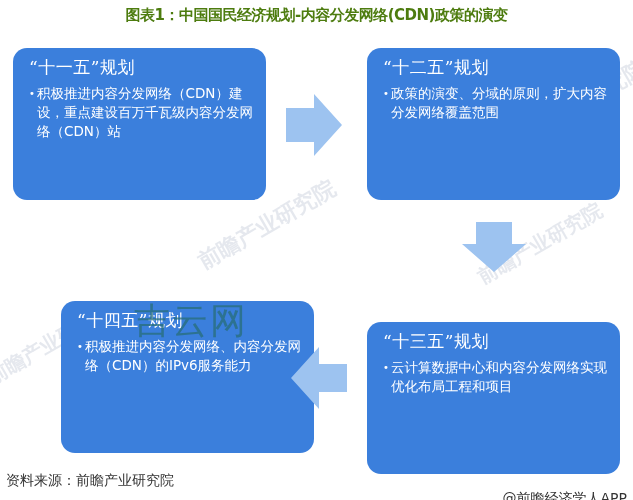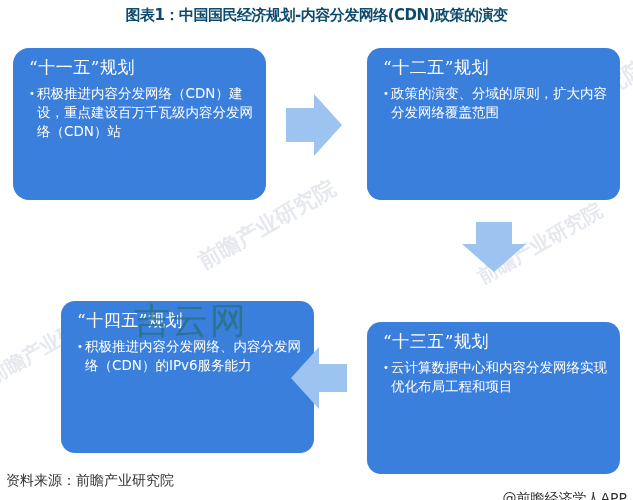--- a/index.html
+++ b/index.html
@@ -3,21 +3,21 @@
   <meta charset="utf-8">
   <style>
     html, body { margin: 0; padding: 0; }
     body {
       width: 633px; height: 500px; background: #ffffff;
       position: relative; overflow: hidden;
       font-family: "DejaVu Sans", "Liberation Sans", sans-serif;
     }
     .title {
       position: absolute; left: 0; top: 6px; width: 633px;
-      text-align: center; font-size: 15px; font-weight: bold; color: #0c4a6e;
+      text-align: center; font-size: 15px; font-weight: bold; color: #4d7c0f;
       letter-spacing: -0.5px;
     }
     .card {
       position: absolute; width: 253px; height: 152px;
       background: #3b7fdc; border-radius: 14px;
       color: #ffffff; box-sizing: border-box; padding: 8px 12px 0 16px;
     }
     .card-title {
       font-family: "DejaVu Serif", "Liberation Serif", serif;
       font-size: 17px; line-height: 22px; margin-bottom: 6px; letter-spacing: 0.5px;
@@ -41,21 +41,21 @@
 </head>
 <body>
 
 <div class="title">图表1：中国国民经济规划-内容分发网络(CDN)政策的演变</div>
 
 <div class="watermark" style="left:190px; top:210px; font-size:22px;">前瞻产业研究院</div>
 <div class="watermark" style="left:470px; top:230px; font-size:20px;">前瞻产业研究院</div>
 <div class="watermark" style="left:-20px; top:330px; font-size:20px;">前瞻产业研究院</div>
 <div class="watermark" style="left:500px; top:90px; font-size:22px;">前瞻产业研究院</div>
 
-<div class="card" style="left:13px; top:48px;border-radius:16px;">
+<div class="card" style="left:13px; top:48px;">
   <div class="card-title">“十一五”规划</div>
   <div class="card-body">
     <span class="bullet">•</span>
     <span class="card-text">积极推进内容分发网络（CDN）建设，重点建设百万千瓦级内容分发网络（CDN）站</span>
   </div>
 </div>
 
 <div class="card" style="left:367px; top:48px;">
   <div class="card-title">“十二五”规划</div>
   <div class="card-body">

